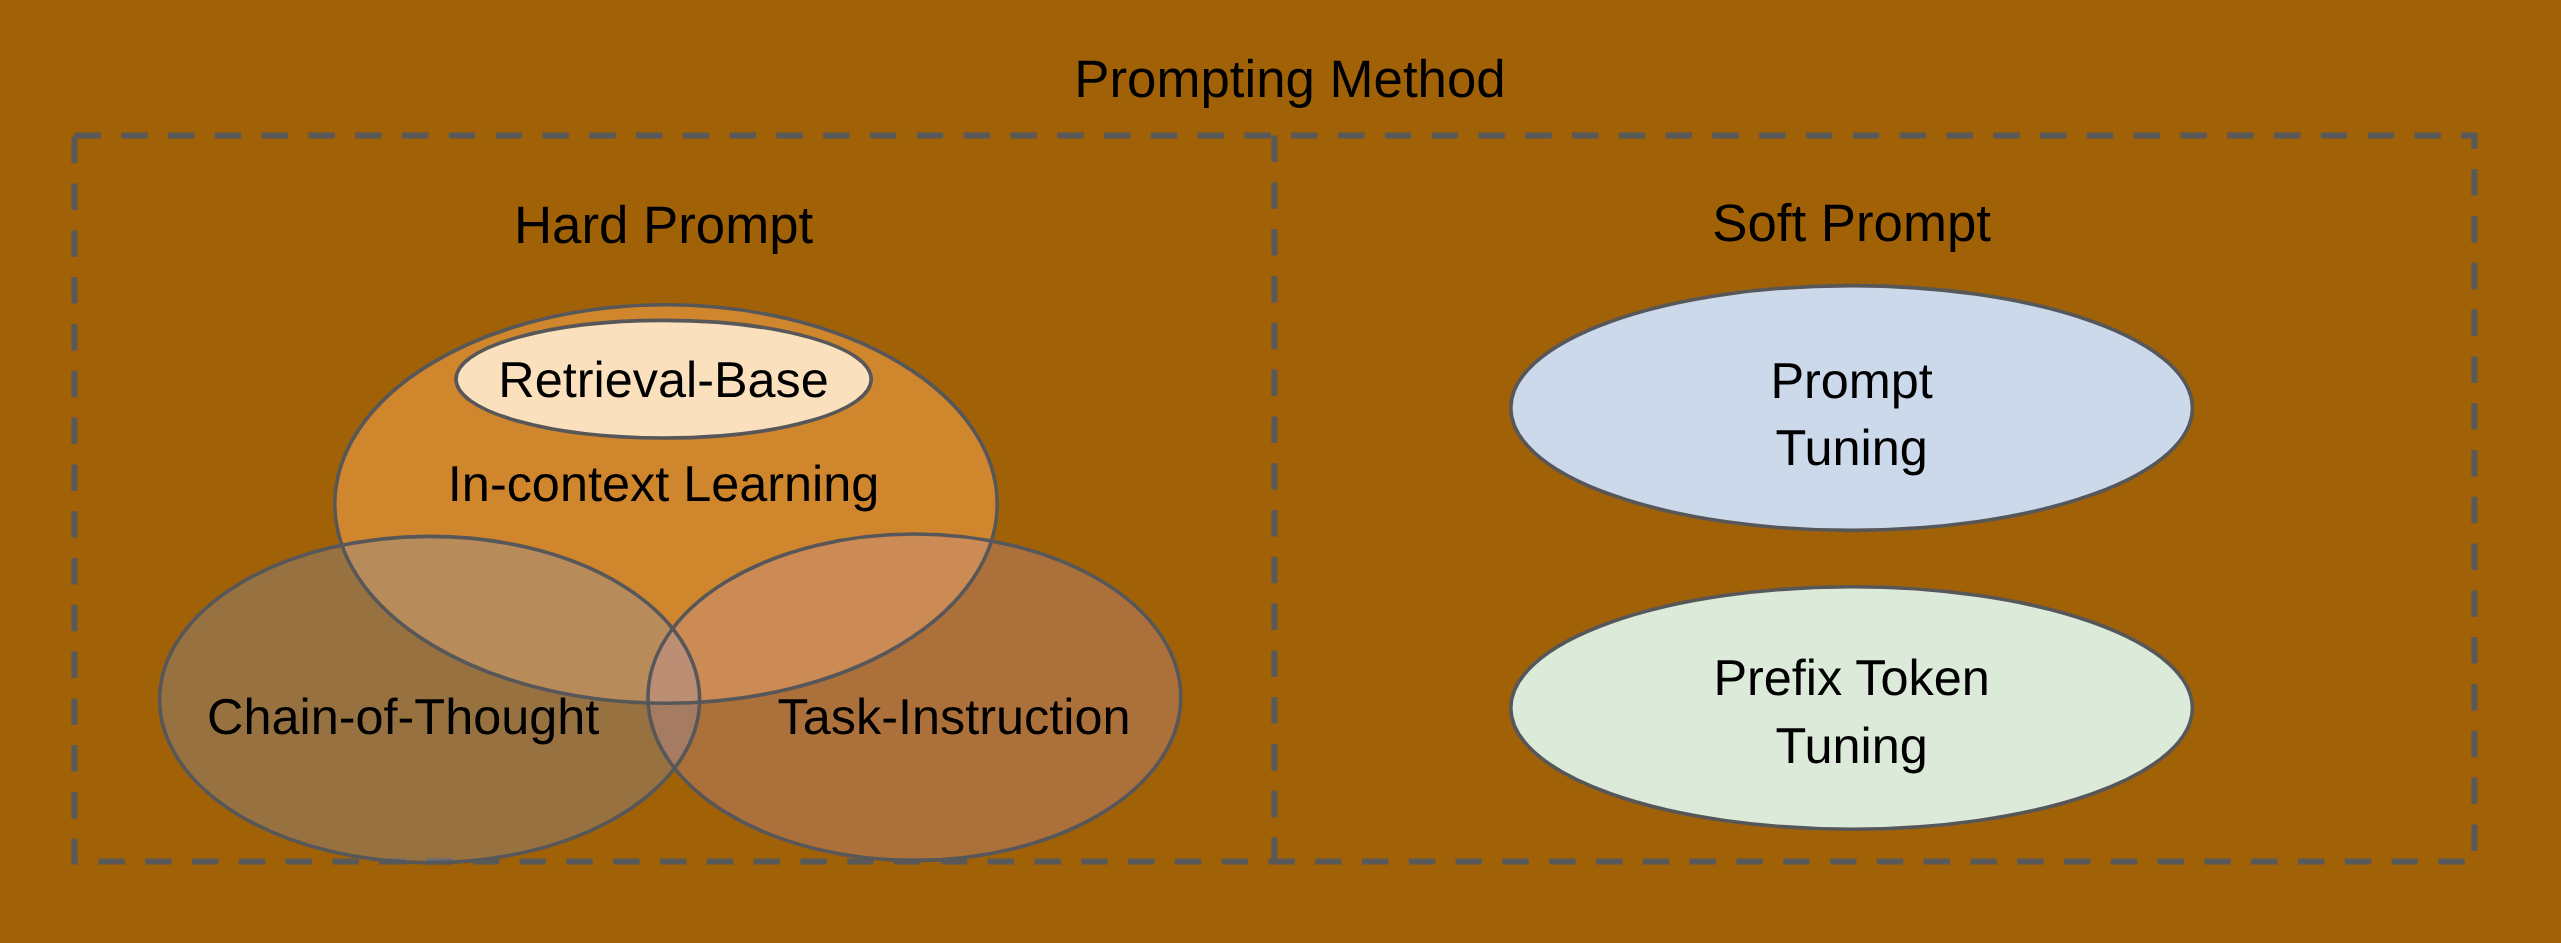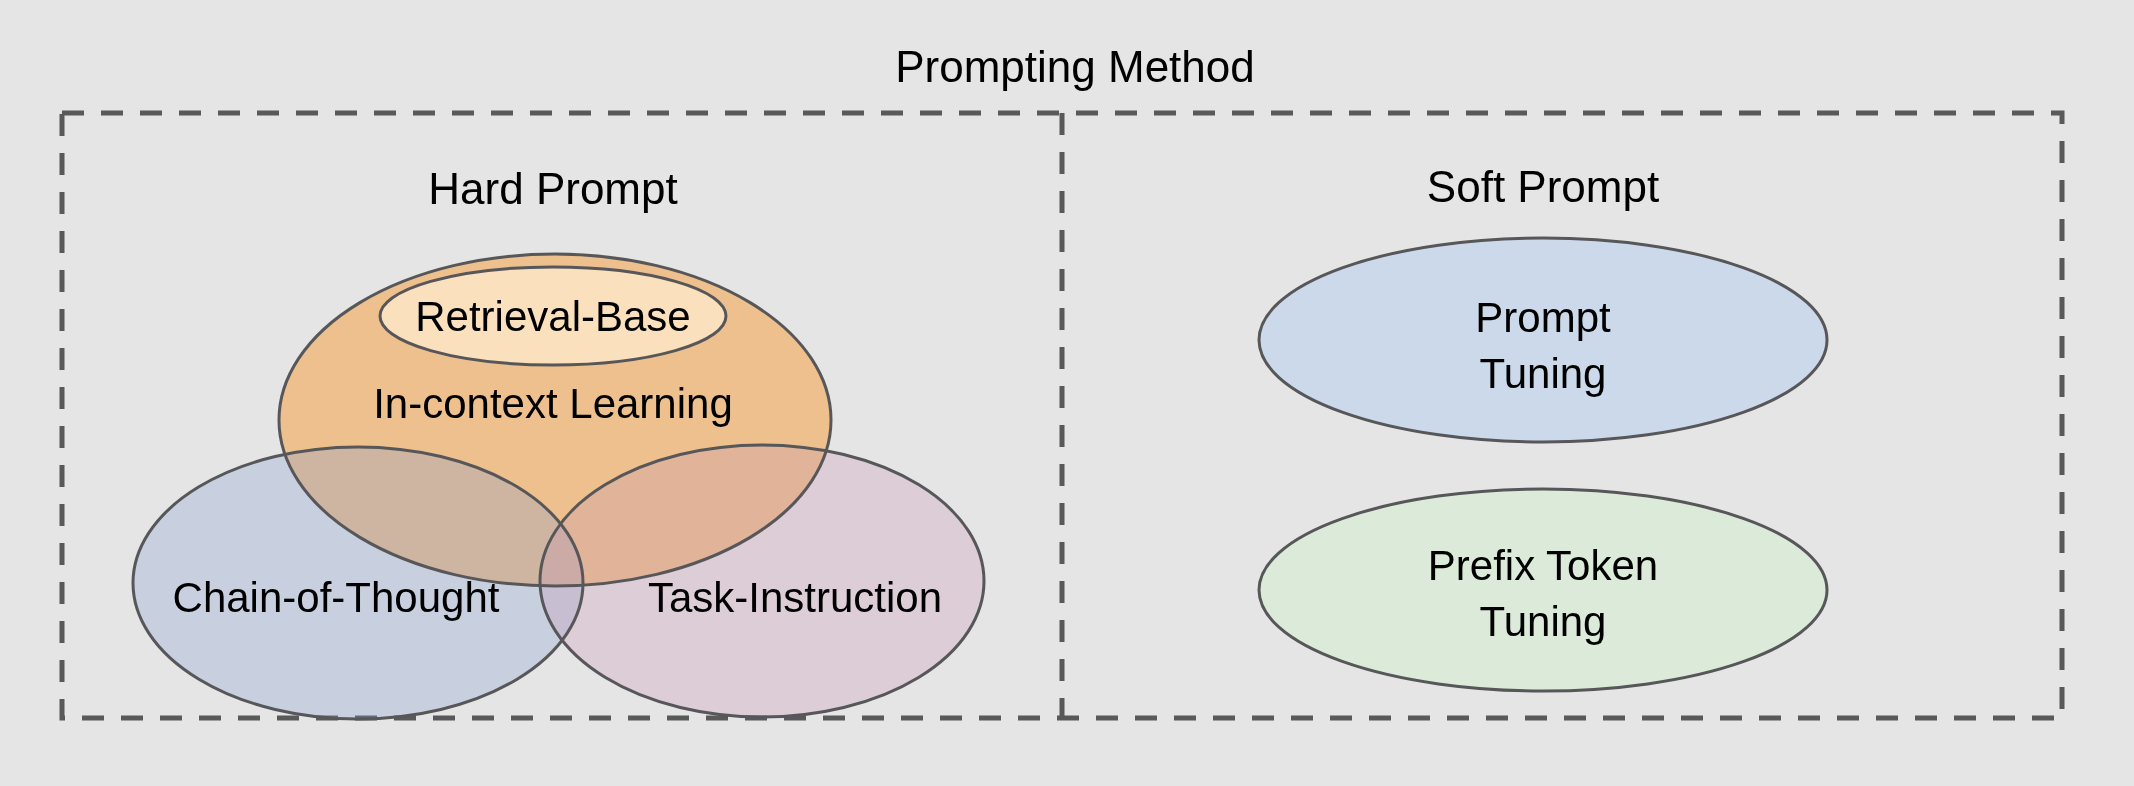--- a/index.html
+++ b/index.html
@@ -4,21 +4,21 @@
 <style>
   html, body {
     margin: 0;
     padding: 0;
     background: #ffffff;
   }
   .stage {
     width: 2134px;
     height: 786px;
     position: relative;
-    background: #e5e5e5;
+    background: #a16207;
   }
   svg text {
     font-family: "Liberation Sans", sans-serif;
     fill: #000000;
   }
   .heading { font-size: 44px; }
   .lbl     { font-size: 42px; }
   .dash {
     fill: none;
     stroke: #595959;

